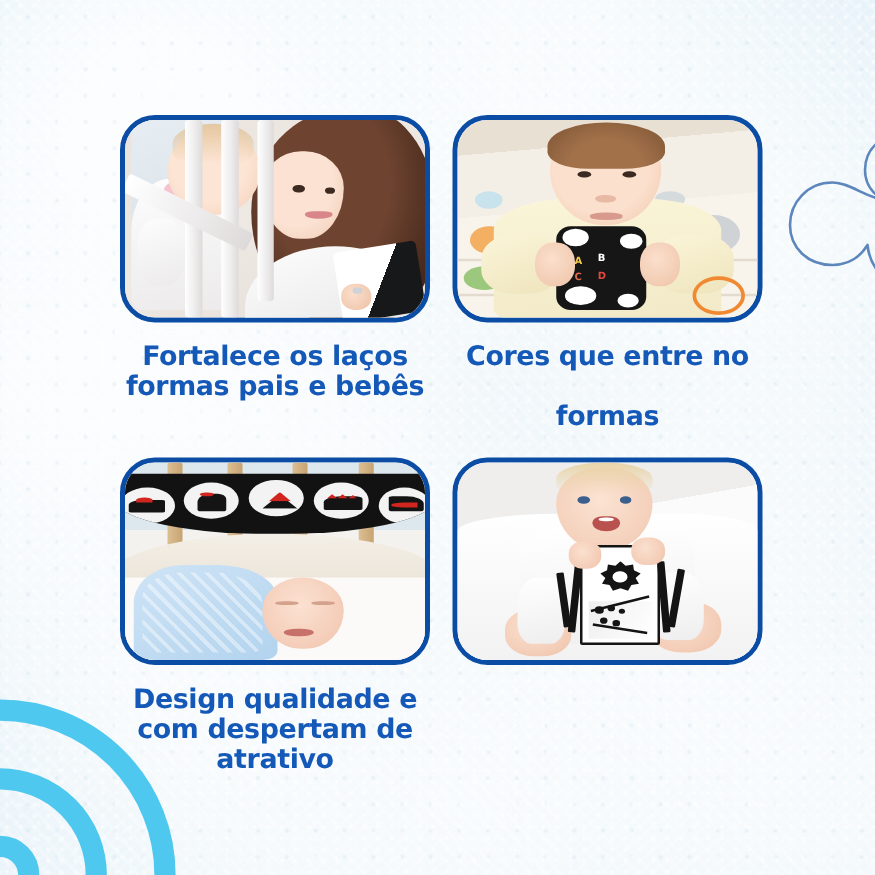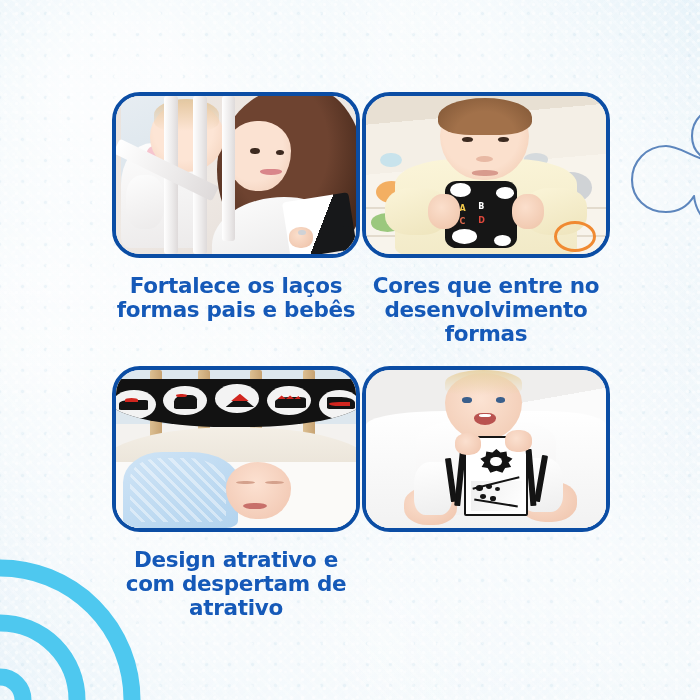--- a/index.html
+++ b/index.html
@@ -86,21 +86,21 @@
     height: 700px;
   }
 
   .benefit {
     position: absolute;
     width: 248px;
     display: flex;
     flex-direction: column;
     align-items: center;
   }
-  .benefit.col-left  { left: 112px; }
+  .benefit.col-left  { left: 96px; }
   .benefit.col-right { left: 362px; }
   .benefit.row-top    { top: 92px; }
   .benefit.row-bottom { top: 366px; }
 
   .photo-frame {
     width: 248px;
     height: 166px;
     border: 4px solid #0b4da4;
     border-radius: 28px;
     overflow: hidden;
@@ -398,21 +398,21 @@
               <div class="sh s2-letter" style="left:46%;top:54%;color:#e0483c;">D</div>
             </div>
             <div class="sh s2-hand" style="left:26%;top:62%;width:13%;height:22%;"></div>
             <div class="sh s2-hand" style="right:26%;top:62%;width:13%;height:22%;"></div>
             <div class="sh s2-ring"></div>
           </div>
         </div>
       </div>
       <div class="caption">
         <span>Cores que entre no</span><br>
-        <span>desenvolvimento</span><br>
+        <br>
         <span>formas</span>
       </div>
     </div>
 
     <div class="benefit col-left row-bottom">
       <div class="photo-frame">
         <div class="photo">
           <div class="scene">
             <div class="sh s3-bg"></div>
             <div class="sh s3-slat" style="left:14%;top:0;width:5%;height:44%;"></div>
@@ -441,21 +441,21 @@
             <div class="sh s3-blanket"></div>
             <div class="sh" style="left:6%;top:56%;width:40%;height:40%;background:repeating-linear-gradient(45deg,rgba(255,255,255,0.42) 0 3px,rgba(255,255,255,0) 3px 8px);border-radius:32% 40% 10% 10%;"></div>
             <div class="sh s3-babyhead"></div>
             <div class="sh" style="left:50%;top:70%;width:8%;height:2.4%;background:#d4a18c;border-radius:50%;"></div>
             <div class="sh" style="left:62%;top:70%;width:8%;height:2.4%;background:#d4a18c;border-radius:50%;"></div>
             <div class="sh" style="left:53%;top:84%;width:10%;height:4%;background:#c8706a;border-radius:46%;"></div>
           </div>
         </div>
       </div>
       <div class="caption">
-        <span>Design atrativo e</span><br>
+        <span>Design qualidade e</span><br>
         <span>com despertam de</span><br>
         <span>atrativo</span>
       </div>
     </div>
 
     <div class="benefit col-right row-bottom">
       <div class="photo-frame">
         <div class="photo">
           <div class="scene">
             <div class="sh s4-bg"></div>

